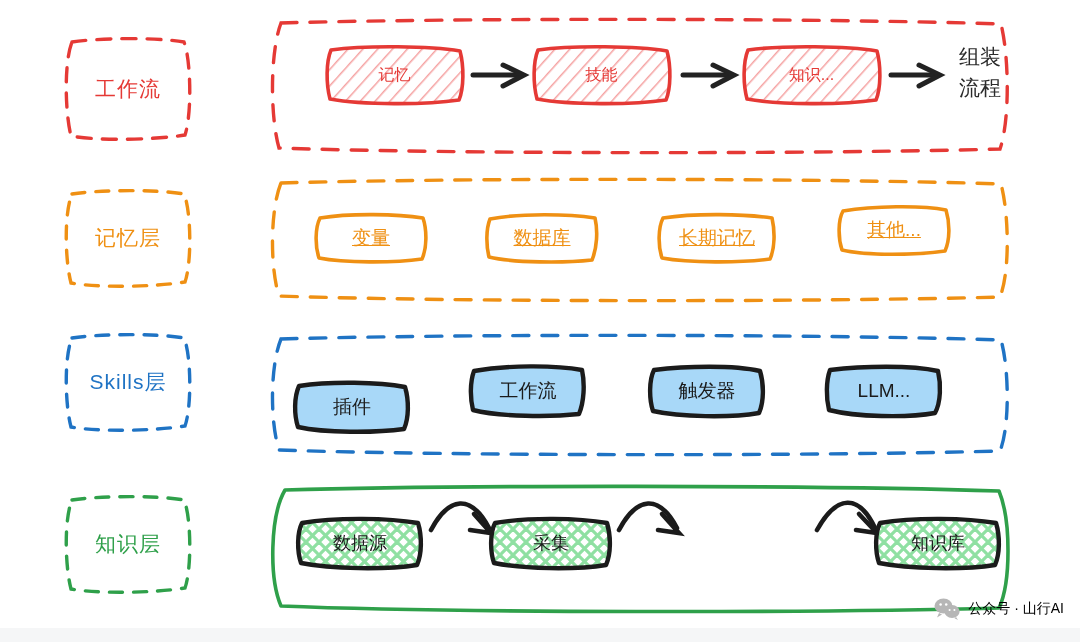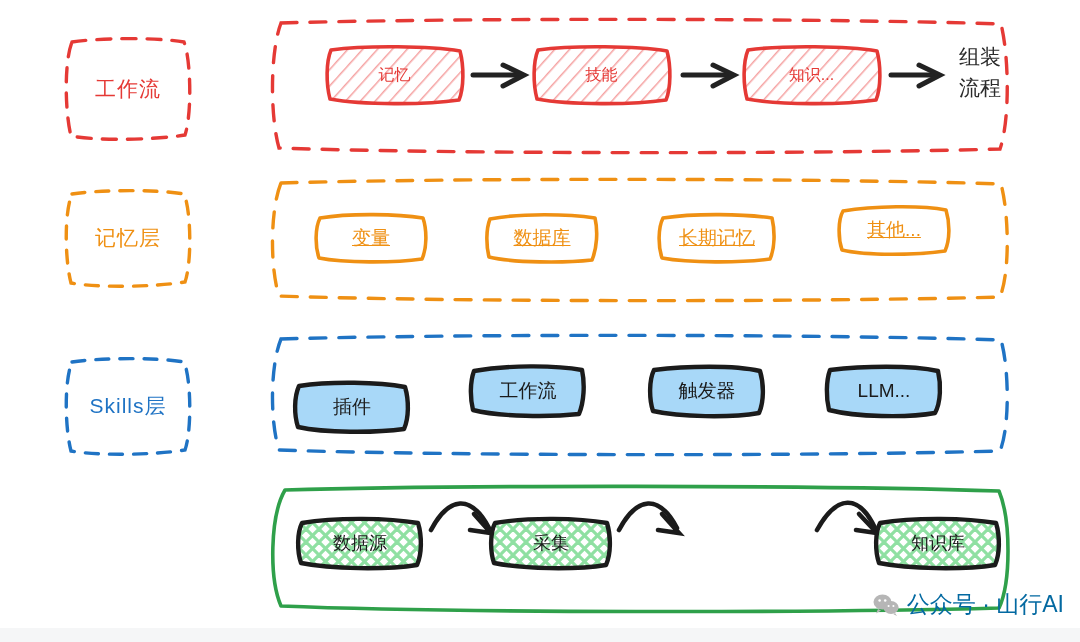--- a/index.html
+++ b/index.html
@@ -54,21 +54,21 @@
     user-select: none;
   }
   .layer-label svg {
     position: absolute;
     inset: 0;
     width: 100%; height: 100%;
     overflow: visible;
   }
   #label-workflow  { top: 22px;  height: 110px; }
   #label-memory    { top: 14px;  height: 104px; }
-  #label-skills    { top: 28px;  height: 104px; }
+  #label-skills    { top: 4px;  height: 104px; }
   #label-knowledge { top: 14px;  height: 104px; }
 
   .c-red    { color: #e53935; }
   .c-orange { color: #ef9013; }
   .c-blue   { color: #1f73c4; }
   .c-green  { color: #2fa04a; }
 
   
   .container-box {
     position: absolute;
@@ -159,22 +159,22 @@
   }
 
   
   #watermark {
     position: absolute;
     right: 16px;
     bottom: 22px;
     display: flex;
     align-items: center;
     gap: 8px;
-    color: #0369a1;
-    font-size: 23px;
+    color: #000000;
+    font-size: 14px;
     user-select: none;
   }
   #watermark .wm-icon { display: block; }
 </style>
 </head>
 <body>
 
 <div id="canvas">
 
   <div class="row" id="row-workflow">
@@ -337,20 +337,26 @@
         <svg class="shape" viewBox="0 0 122 54" preserveAspectRatio="none">
           <path d="M7 6 C 40 2, 88 1, 115 7 C 118 20, 118 38, 112 49 C 84 54, 33 53, 6 46 C 3 34, 3 17, 7 6 Z" fill="#a8d8f8" stroke="#1b1b1b" stroke-width="4.4" stroke-linejoin="round"></path>
         </svg>
         <span class="node-text">LLM...</span>
       </div>
     </div>
   </div>
 
   <div class="row" id="row-knowledge">
 
+    <div class="layer-label" id="label-knowledge">
+      <svg viewBox="0 0 140 104" preserveAspectRatio="none">
+        <path d="M14 8 C 40 4, 96 3, 126 8 C 133 24, 134 76, 127 96 C 96 101, 40 102, 13 97 C 7 74, 6 27, 14 8 Z" fill="none" stroke="#2fa04a" stroke-width="3.4" stroke-linecap="round" stroke-dasharray="13 11"></path>
+      </svg>
+      <span class="ll-text c-green">知识层</span>
+    </div>
 
     <div class="container-box" id="cont-knowledge">
       <svg viewBox="0 0 762 130" preserveAspectRatio="none">
         <path d="M26 6 C 190 1, 560 1, 740 7 C 752 36, 752 98, 740 124 C 560 129, 190 129, 22 122 C 10 94, 11 32, 26 6 Z" fill="none" stroke="#2fa04a" stroke-width="3.6" stroke-linecap="round" stroke-linejoin="round"></path>
       </svg>
 
       <svg class="connectors" viewBox="0 0 762 130" preserveAspectRatio="none">
         <defs>
           <pattern id="hatchGreen" width="13" height="13" patternUnits="userSpaceOnUse">
             <line x1="0" y1="0" x2="13" y2="13" stroke="#8fe0a2" stroke-width="3.2"></line>

